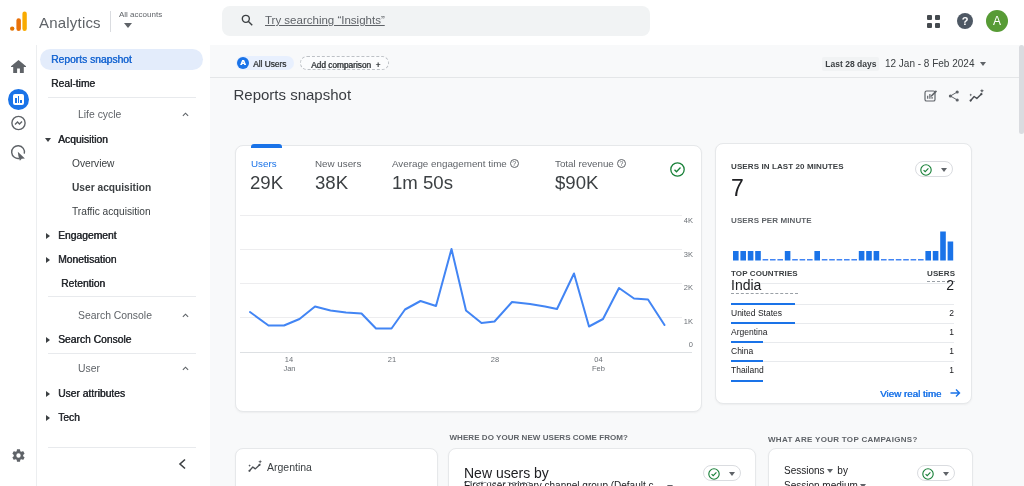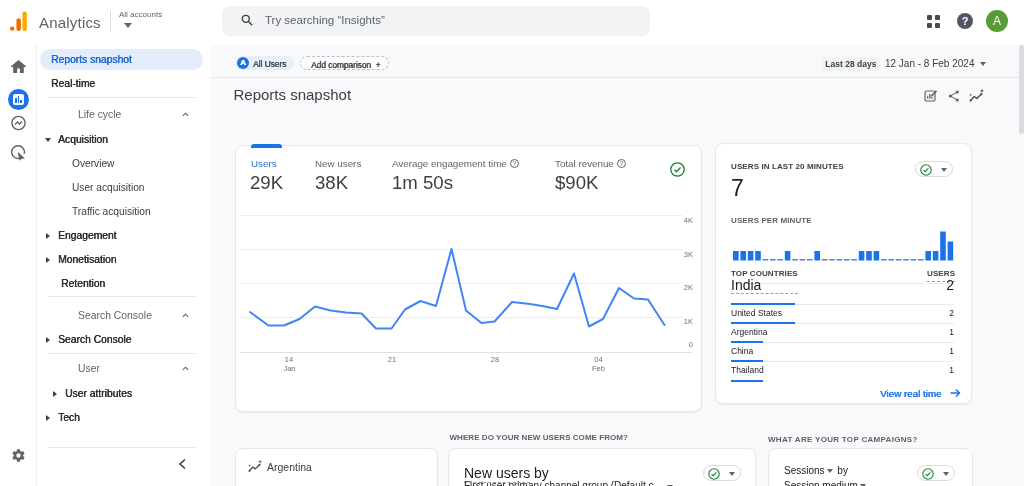--- a/index.html
+++ b/index.html
@@ -10,21 +10,21 @@
 
 
 #header { position:absolute; left:0; top:0; width:1024px; height:45px; background:#fff; z-index:5; }
 #ga-logo { position:absolute; }
 #brand { position:absolute; left:39px; top:13.5px; font-size:15px; color:#5f6368; letter-spacing:0.2px; }
 #hdr-sep { position:absolute; left:110px; top:11px; width:1px; height:21px; background:#dadce0; }
 #all-accounts { position:absolute; left:119px; top:10px; font-size:8px; color:#5f6368; }
 #aa-caret { position:absolute; left:124px; top:23px; width:0; height:0; border-left:4px solid transparent; border-right:4px solid transparent; border-top:5px solid #5f6368; }
 #searchbar { position:absolute; left:222px; top:6px; width:428px; height:30px; background:#f1f3f4; border-radius:8px; }
 #search-icn { position:absolute; left:18px; top:7px; }
-#search-txt { position:absolute; left:43px; top:8px; font-size:11.5px; color:#5f6368; }
+#search-txt { position:absolute; left:43px; top:8px; font-size:11.5px; color:#5f6368;text-decoration:underline; }
 #grid-icn { position:absolute; left:927px; top:15px; width:13px; height:13px; }
 .gsq { position:absolute; width:5px; height:5px; background:#454a4f; border-radius:1px; }
 #help-icn { position:absolute; left:957px; top:13px; width:16px; height:16px; border-radius:50%; background:#4e5864; color:#fff; font-size:11px; font-weight:bold; text-align:center; line-height:16px; }
 #avatar { position:absolute; left:986px; top:10px; width:22px; height:22px; border-radius:50%; background:#579b35; color:#fff; font-size:12px; text-align:center; line-height:22px; }
 
 
 #rail { position:absolute; left:0; top:45px; width:37px; height:441px; background:#fff; border-right:1px solid #eceef0; }
 .rail-icn { position:absolute; left:0; width:37px; text-align:center; }
 
 
@@ -114,37 +114,37 @@
     <div class="nav-pill"></div>
     <div class="nav-item" style="left:14px;top:8.5px;color:#1967d2">Reports snapshot</div>
     <div class="nav-item" style="left:14px;top:33px">Real-time</div>
     <div class="nav-div" style="top:52px"></div>
     <div class="nav-hdr" style="left:14px;top:64px">Life cycle</div>
     <svg class="chev-up" style="left:145px;top:66px" viewBox="0 0 8 8">
         <path fill="none" stroke="#5f6368" stroke-width="1.3" d="M1 5.5 4 2.5 7 5.5"></path>
       </svg>
     <div class="nav-item" style="left:8px;top:89px"><span class="tri-d" style="margin-right:7px;vertical-align:1px"></span>Acquisition</div>
     <div class="nav-item" style="left:35px;top:112.5px;font-weight:normal;font-size:10.2px;text-shadow:none;color:#3c4043">Overview</div>
-    <div class="nav-item" style="left:35px;top:137px;font-weight:normal;font-size:10.2px;text-shadow:none;color:#3c4043">User acquisition</div>
+    <div class="nav-item" style="left:35px;top:137px;font-weight:bold;font-size:10.2px;text-shadow:none;color:#3c4043">User acquisition</div>
     <div class="nav-item" style="left:35px;top:161px;font-weight:normal;font-size:10.2px;text-shadow:none;color:#3c4043">Traffic acquisition</div>
     <div class="nav-item" style="left:9px;top:185px"><span class="tri-r" style="margin-right:8px"></span>Engagement</div>
     <div class="nav-item" style="left:9px;top:209px"><span class="tri-r" style="margin-right:8px"></span>Monetisation</div>
     <div class="nav-item" style="left:24px;top:233px">Retention</div>
     <div class="nav-div" style="top:251px"></div>
     <div class="nav-hdr" style="left:14px;top:265px">Search Console</div>
     <svg class="chev-up" style="left:145px;top:267px" viewBox="0 0 8 8">
         <path fill="none" stroke="#5f6368" stroke-width="1.3" d="M1 5.5 4 2.5 7 5.5"></path>
       </svg>
     <div class="nav-item" style="left:9px;top:289px"><span class="tri-r" style="margin-right:8px"></span>Search Console</div>
     <div class="nav-div" style="top:307.5px"></div>
     <div class="nav-hdr" style="left:14px;top:318px">User</div>
     <svg class="chev-up" style="left:145px;top:320px" viewBox="0 0 8 8">
         <path fill="none" stroke="#5f6368" stroke-width="1.3" d="M1 5.5 4 2.5 7 5.5"></path>
       </svg>
-    <div class="nav-item" style="left:16px;top:343px"><span class="tri-r" style="margin-right:8px"></span>User attributes</div>
+    <div class="nav-item" style="left:9px;top:343px"><span class="tri-r" style="margin-right:8px"></span>User attributes</div>
     <div class="nav-item" style="left:9px;top:367px"><span class="tri-r" style="margin-right:8px"></span>Tech</div>
     <div class="nav-div" style="top:402px"></div>
     <svg style="position:absolute;left:141px;top:413px" width="9" height="12" viewBox="0 0 9 12">
         <path fill="none" stroke="#3c4043" stroke-width="1.6" d="M7 1.5 2 6l5 4.5"></path>
       </svg>
   </div>
 
   <div id="content">
     <div class="chip-au">
         <div style="position:absolute;left:1px;top:1px;width:12px;height:12px;border-radius:50%;background:#1a73e8;color:#fff;font-size:8px;text-align:center;line-height:12px;font-weight:bold">A</div>

